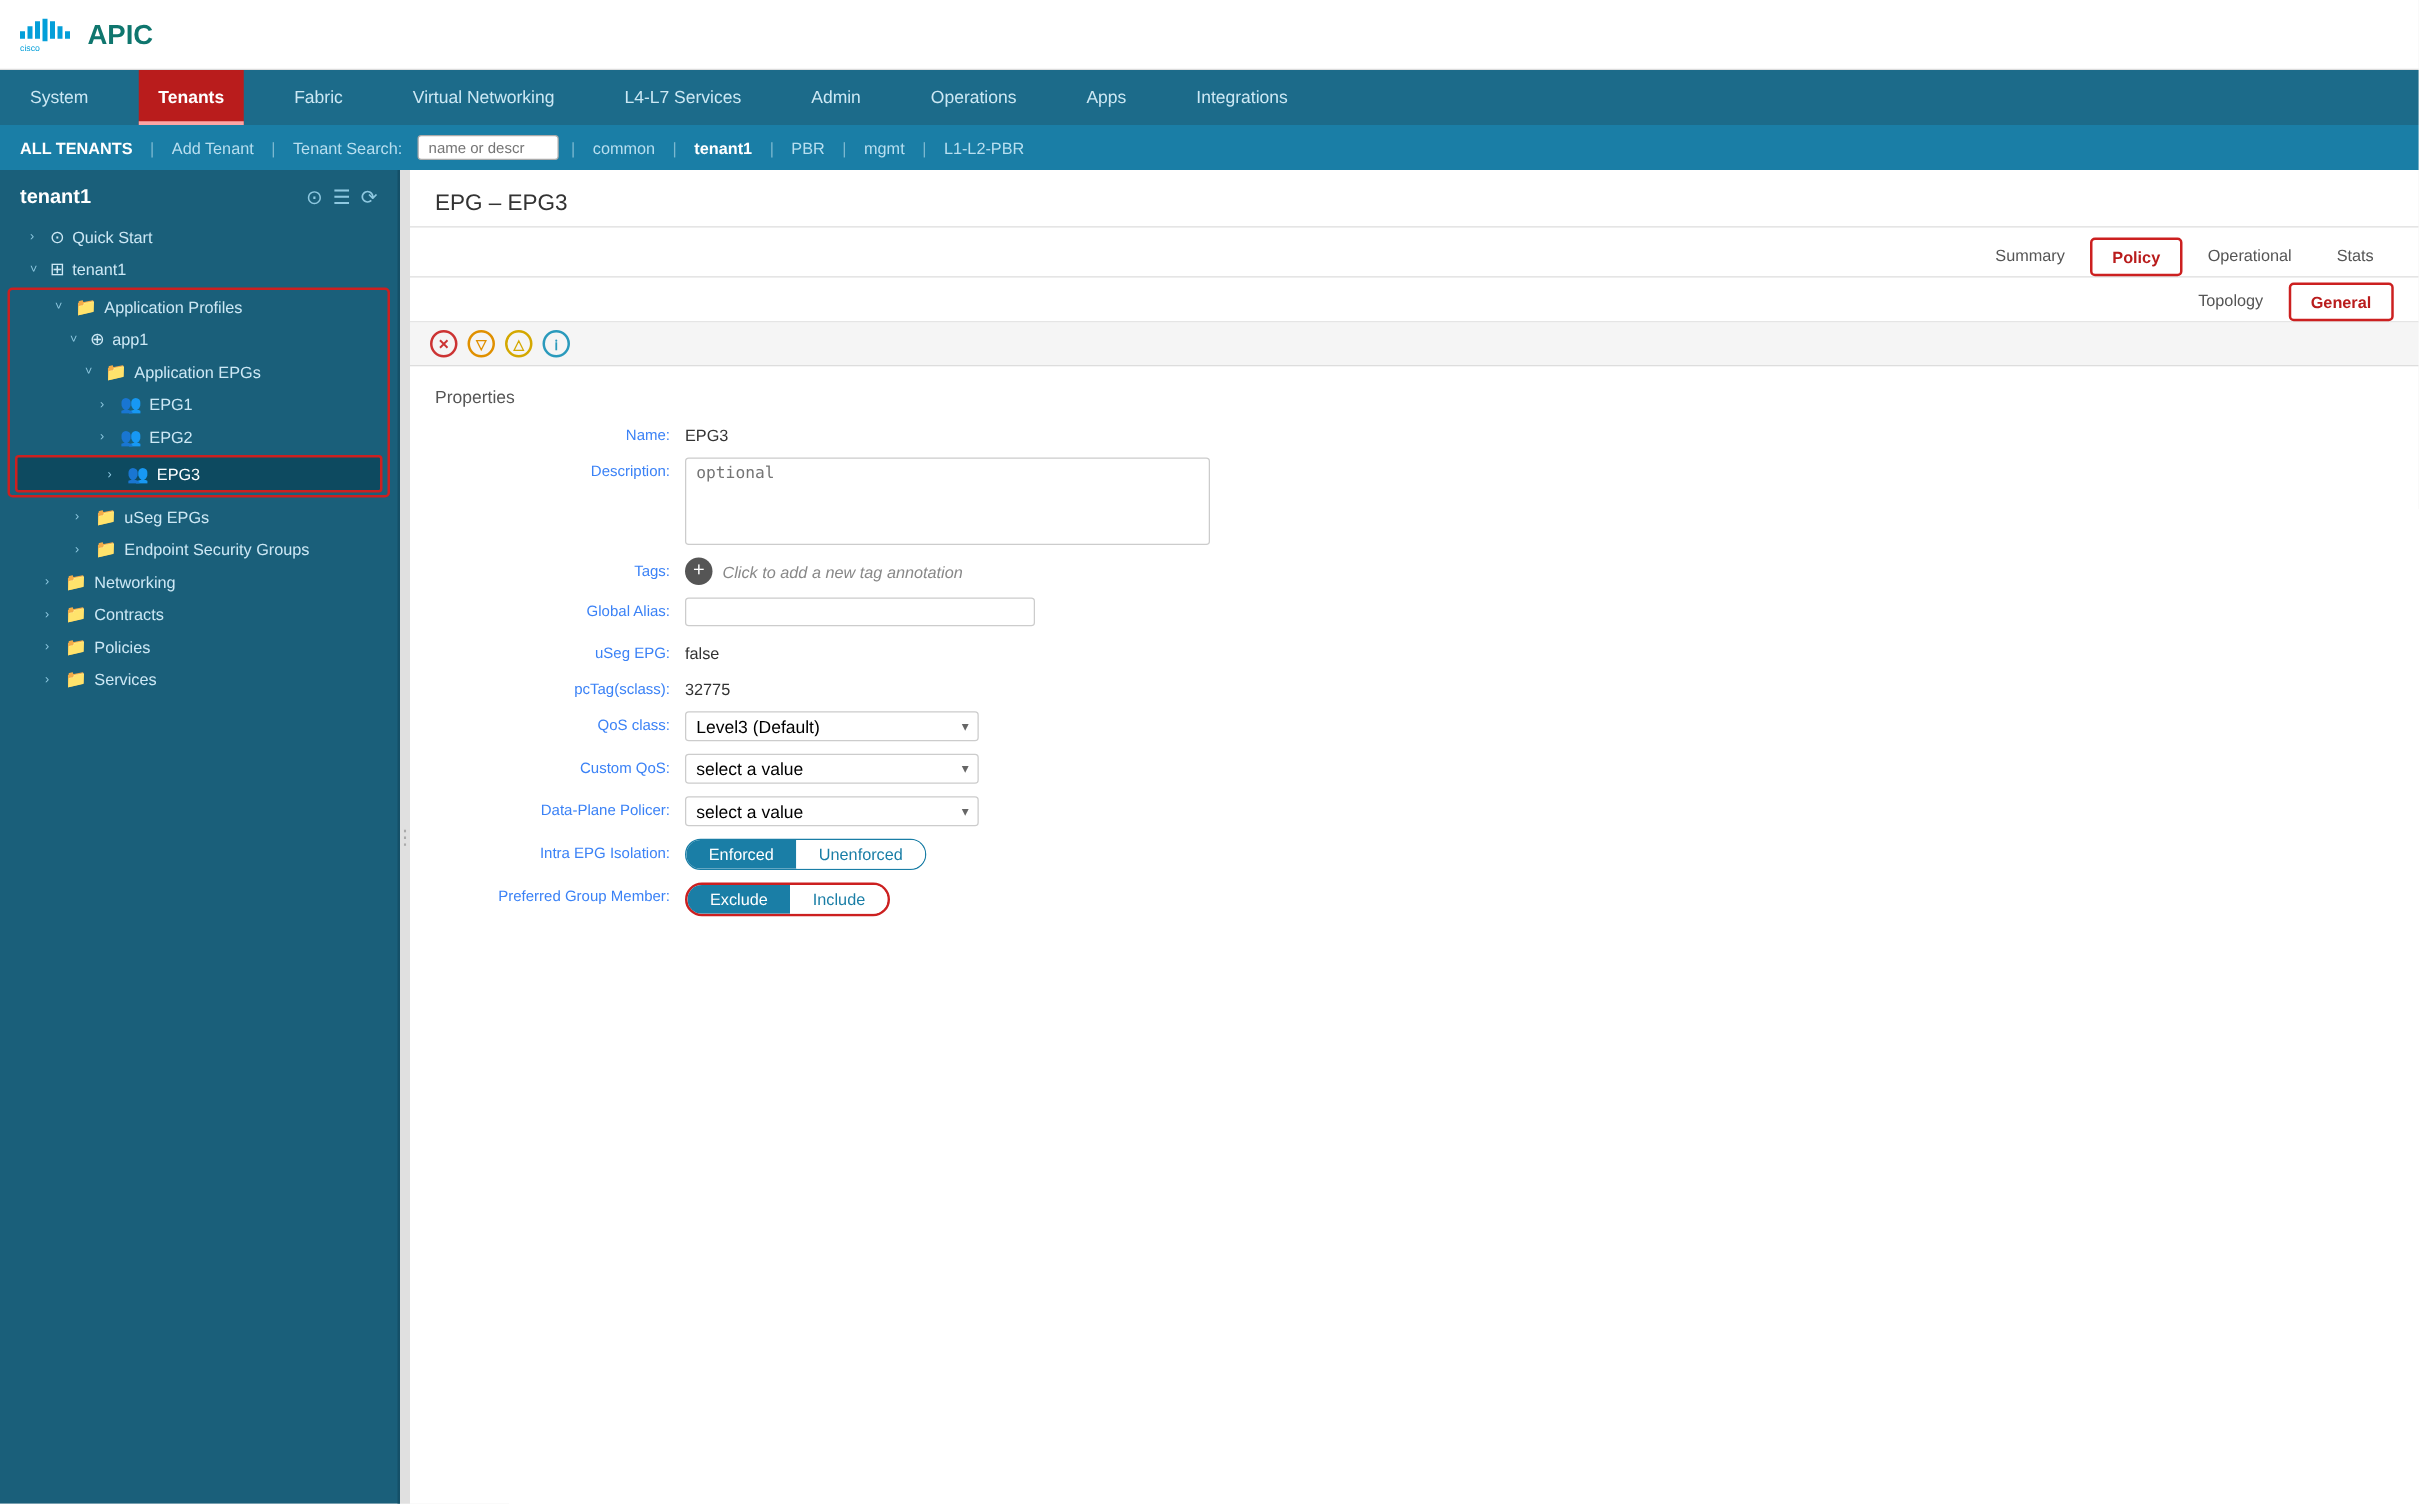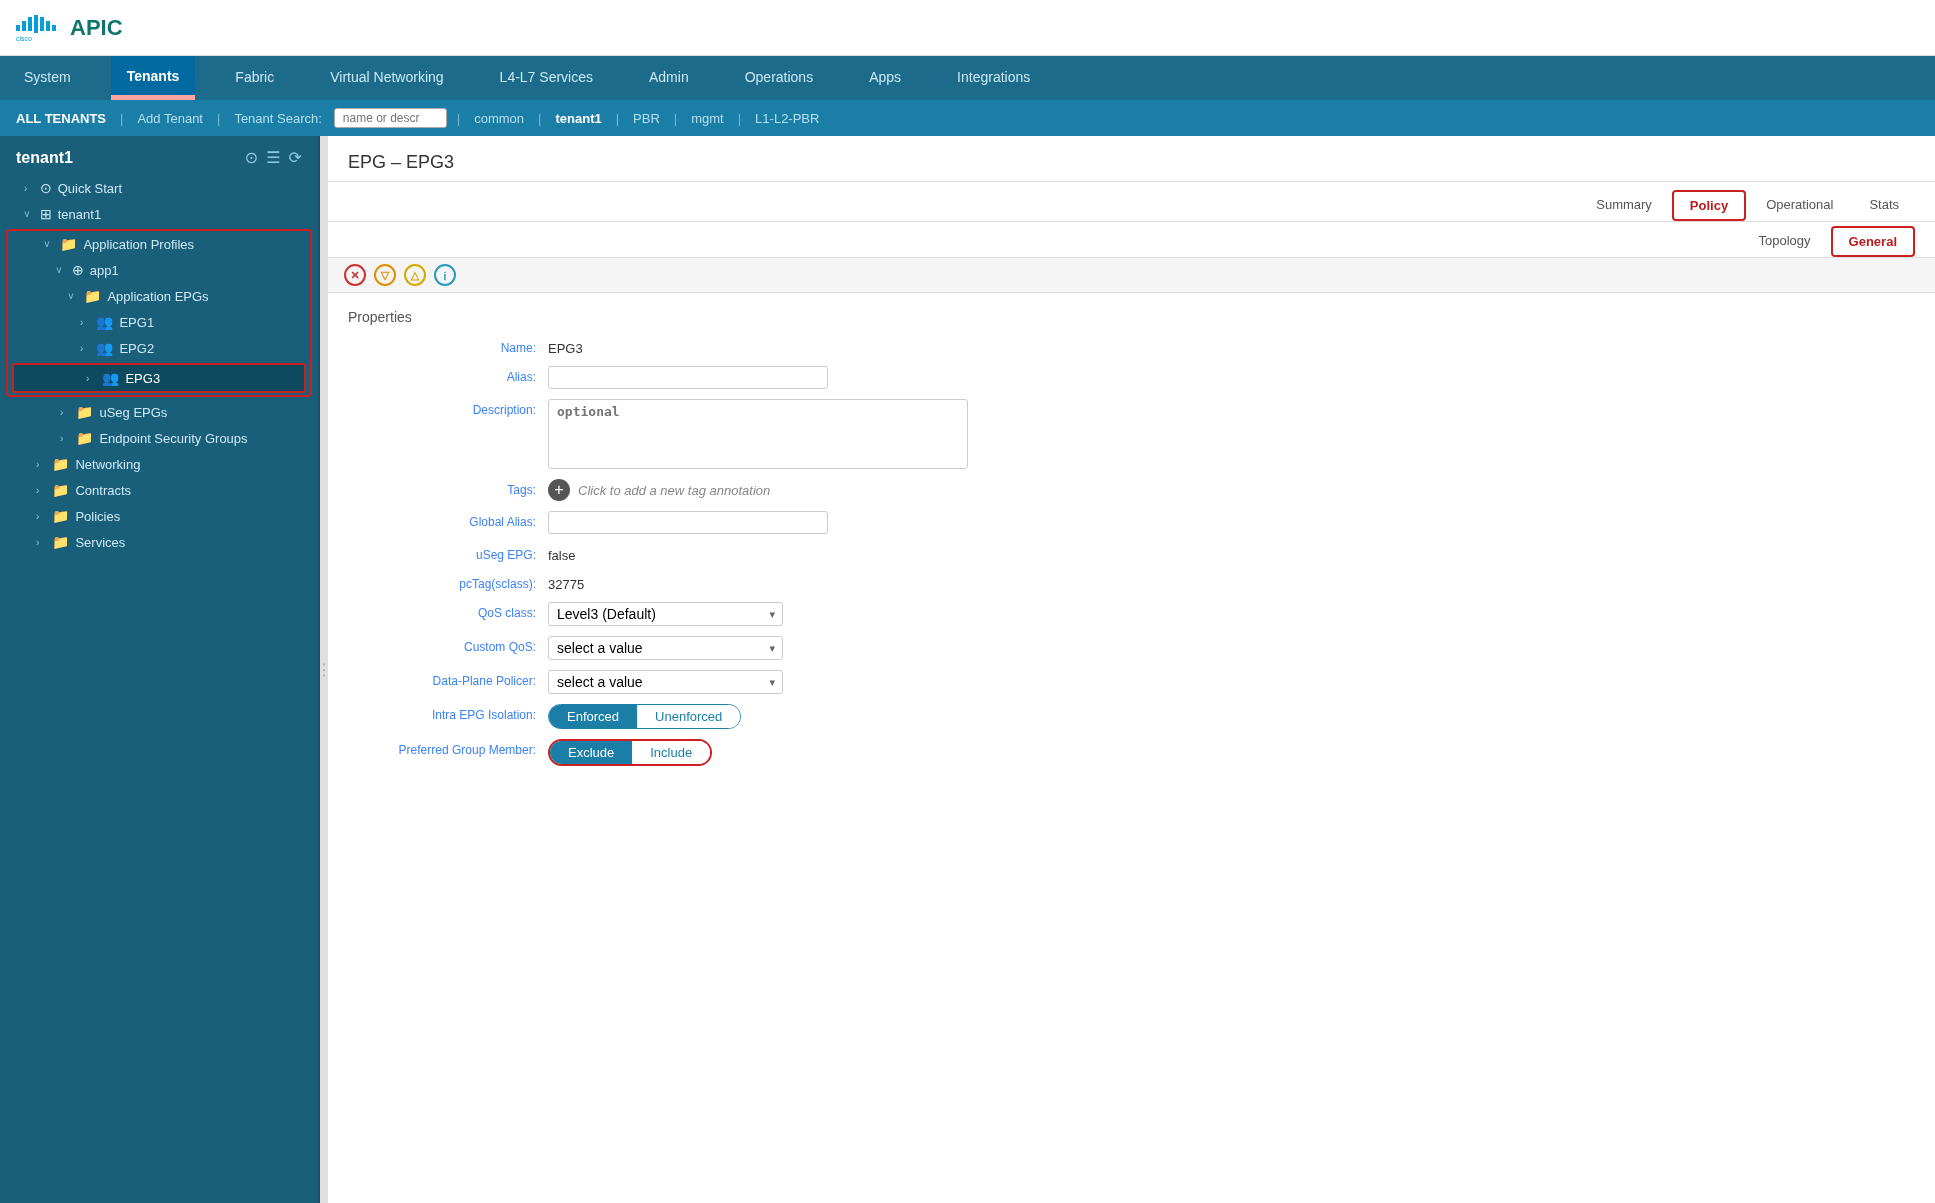--- a/index.html
+++ b/index.html
@@ -44,22 +44,22 @@
       padding: 0 16px;
       display: flex;
       align-items: center;
       cursor: pointer;
       font-size: 14px;
       border-bottom: 3px solid transparent;
       white-space: nowrap;
     }
     .nav-item.active {
       color: #fff;
-      background: #0369a1;
-      border-bottom: 5px solid #fca5a5;
+      background: #b91c1c;
+      border-bottom: 3px solid #fca5a5;
       font-weight: bold;
     }
 
     
     .tenant-bar {
       background: #1a7ea6;
       display: flex;
       align-items: center;
       padding: 0 12px;
       height: 36px;
@@ -256,21 +256,20 @@
     .form-textarea {
       border: 1px solid #ccc;
       border-radius: 3px;
       padding: 4px 8px;
       font-size: 13px;
       width: 420px;
       height: 70px;
       background: #fff;
       resize: none;
       color: #aaa;
-      font-weight: bold;
     }
     .form-select {
       border: 1px solid #ccc;
       border-radius: 3px;
       padding: 3px 24px 3px 8px;
       font-size: 14px;
       background: #fff;
       width: 235px;
       appearance: none;
       cursor: pointer;
@@ -524,24 +523,20 @@
     </div>
 
     <div class="properties-section">
       <div class="section-title">Properties</div>
 
       <div class="form-row">
         <div class="form-label">Name:</div>
         <div class="form-value">EPG3</div>
       </div>
 
-      <div class="form-row">
-        <div class="form-label">Alias:</div>
-        <input class="form-input" type="text" style="">
-      </div>
 
       <div class="form-row">
         <div class="form-label">Description:</div>
         <textarea class="form-textarea" placeholder="optional" style=""></textarea>
       </div>
 
       <div class="form-row">
         <div class="form-label">Tags:</div>
         <div class="tags-row">
           <button class="add-tag-btn">+</button>

